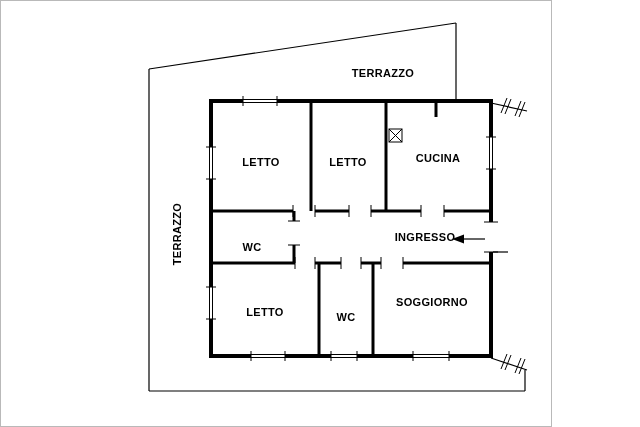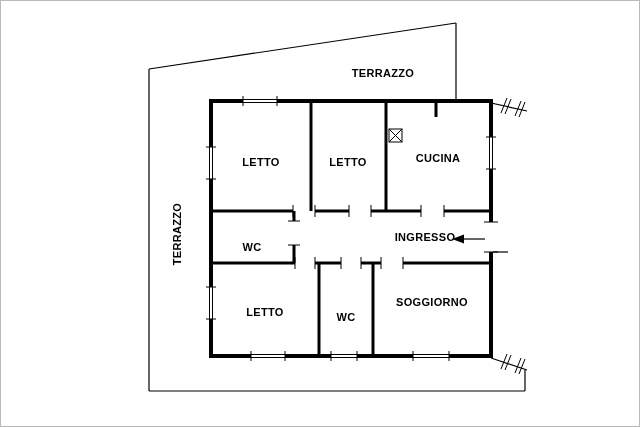--- a/index.html
+++ b/index.html
@@ -3,21 +3,21 @@
 <meta charset="utf-8">
 <style>
   html, body {
     margin: 0;
     padding: 0;
     background: #ffffff;
     font-family: "Liberation Sans", sans-serif;
   }
   .canvas {
     position: relative;
-    width: 640px;
+    width: 552px;
     height: 427px;
     box-sizing: border-box;
     background: #ffffff;
     border: 1px solid #b9b9b9;
     overflow: hidden;
   }
   svg { display: block; }
   .thin  { stroke-width: 1.2; fill: none; }
   .wall-ext { stroke-width: 4; fill: none; }
   .wall-int { stroke-width: 3; fill: none; }

